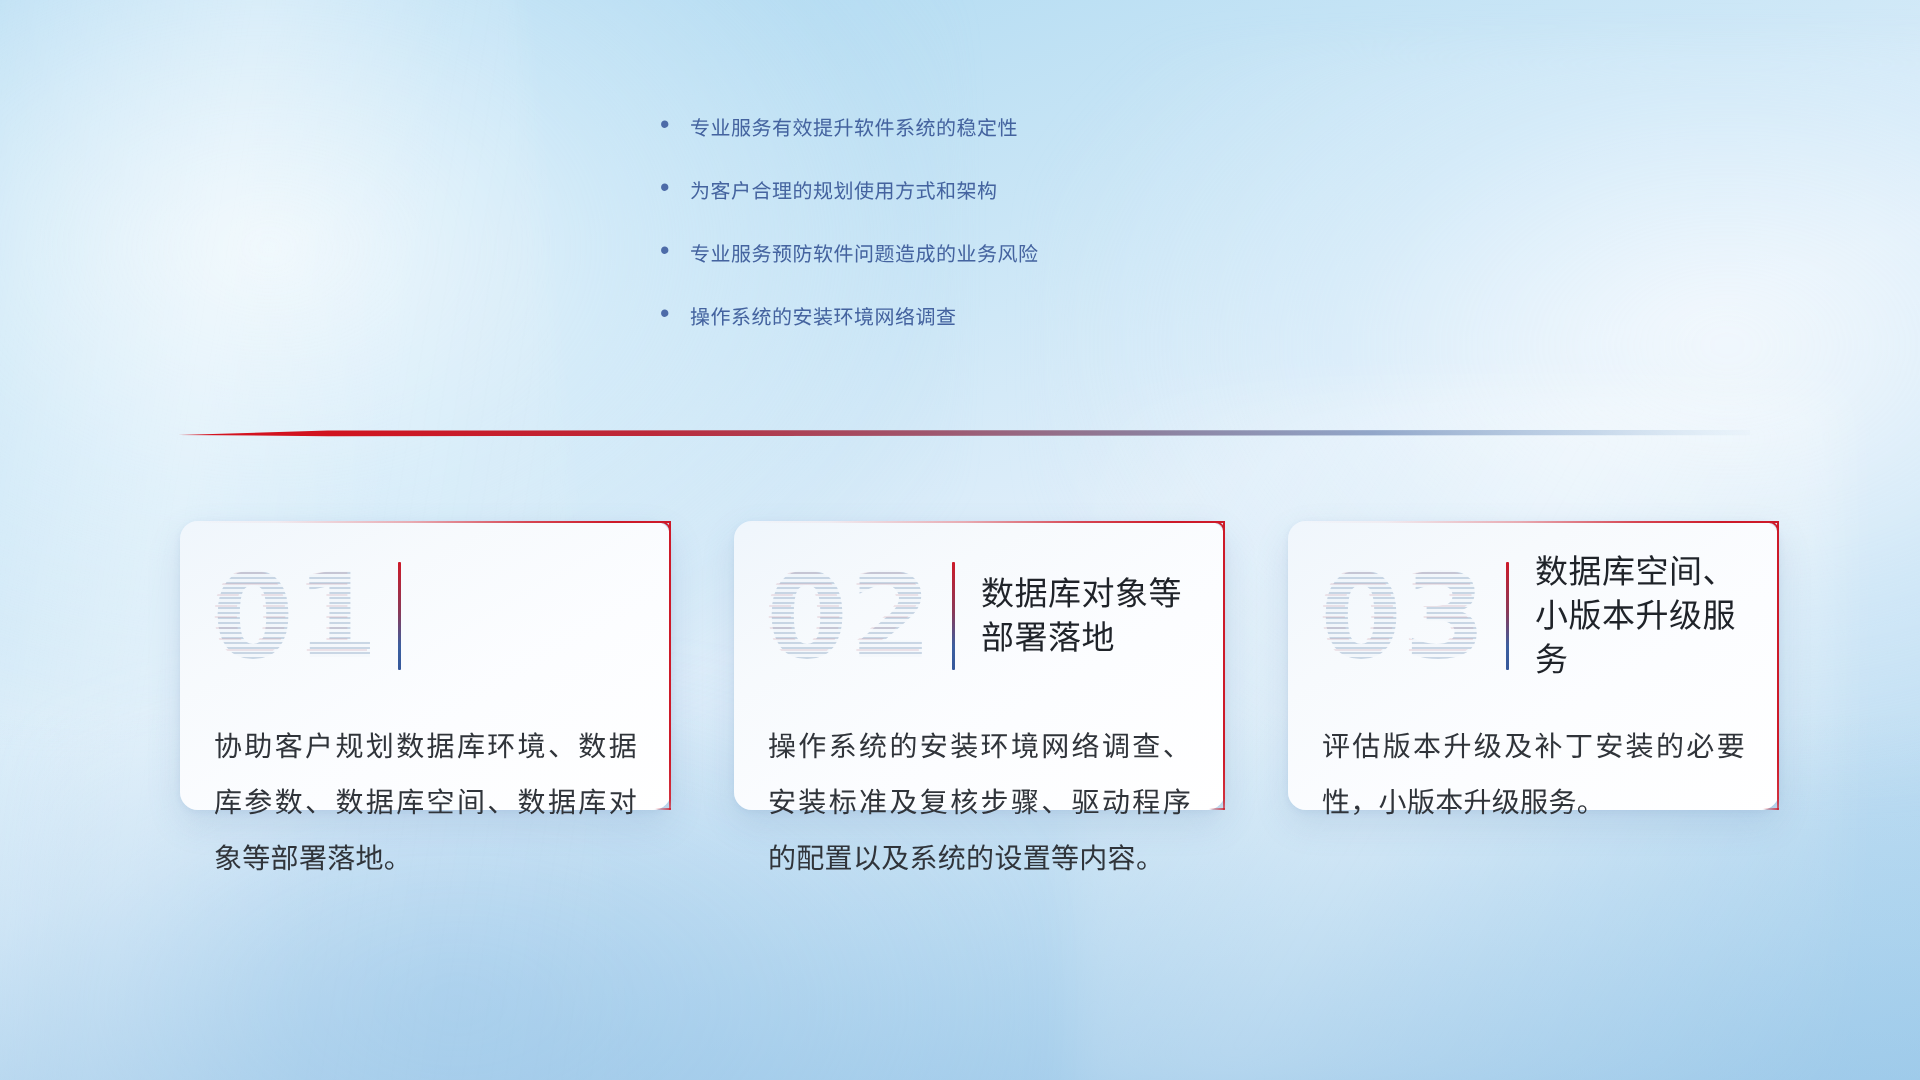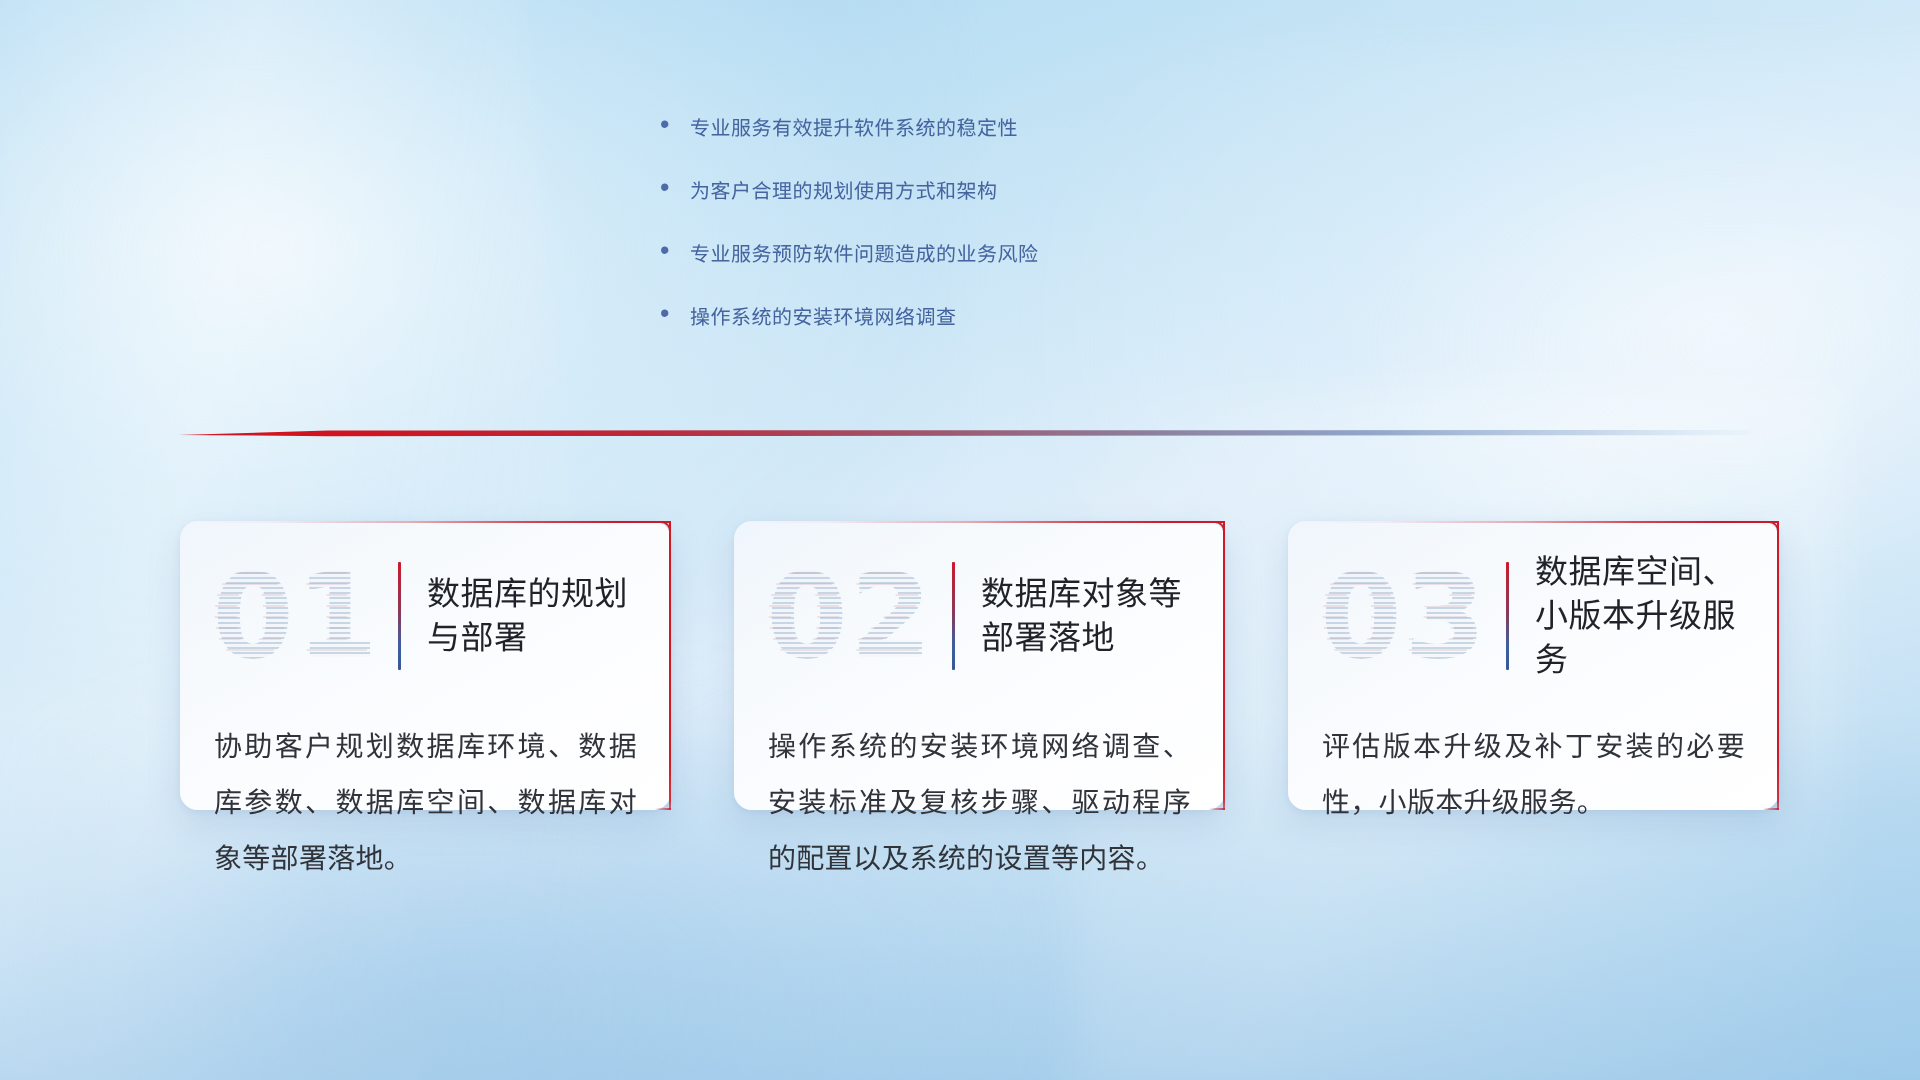--- a/index.html
+++ b/index.html
@@ -383,21 +383,20 @@
         <div class="edge-corner"></div>
         <div class="edge-right"></div>
         <div class="edge-bottom"></div>
       </div>
       <div class="card-head">
         <div class="card-number">
           <span class="num-glyph">01</span>
           <span class="num-glitch">01</span>
         </div>
         <div class="card-bar"></div>
-        <div class="card-title">数据库的规划与部署</div>
       </div>
       <div class="card-body">
         <p class="card-desc">协助客户规划数据库环境、数据库参数、数据库空间、数据库对象等部署落地。</p>
       </div>
     </div>
 
     <div class="card">
       <div class="card-accent">
         <div class="edge-top"></div>
         <div class="edge-corner"></div>

